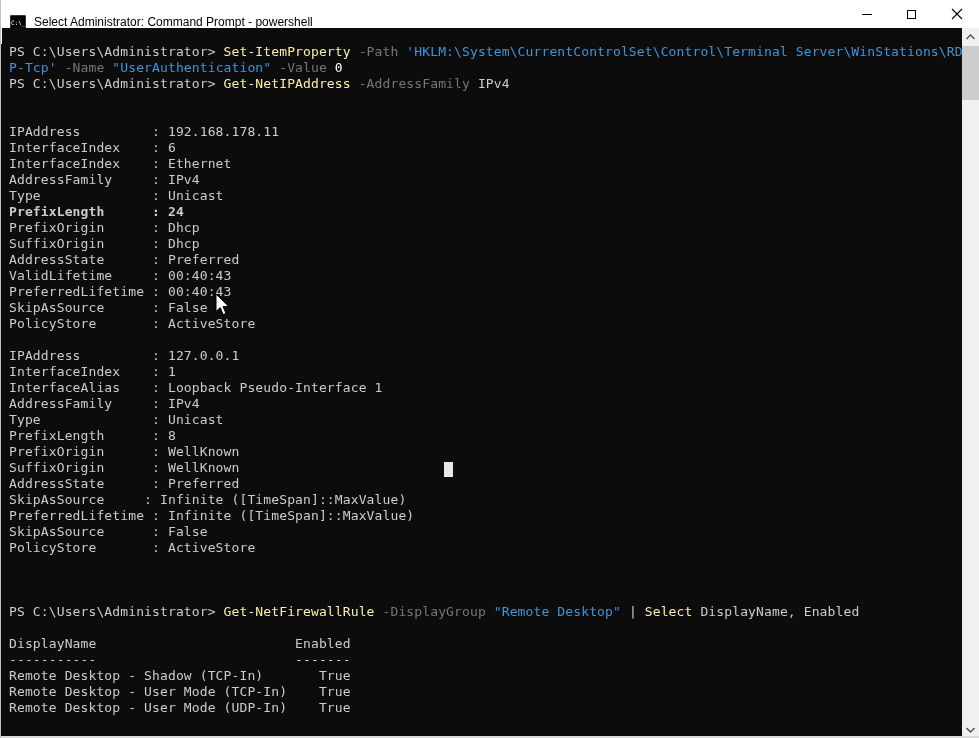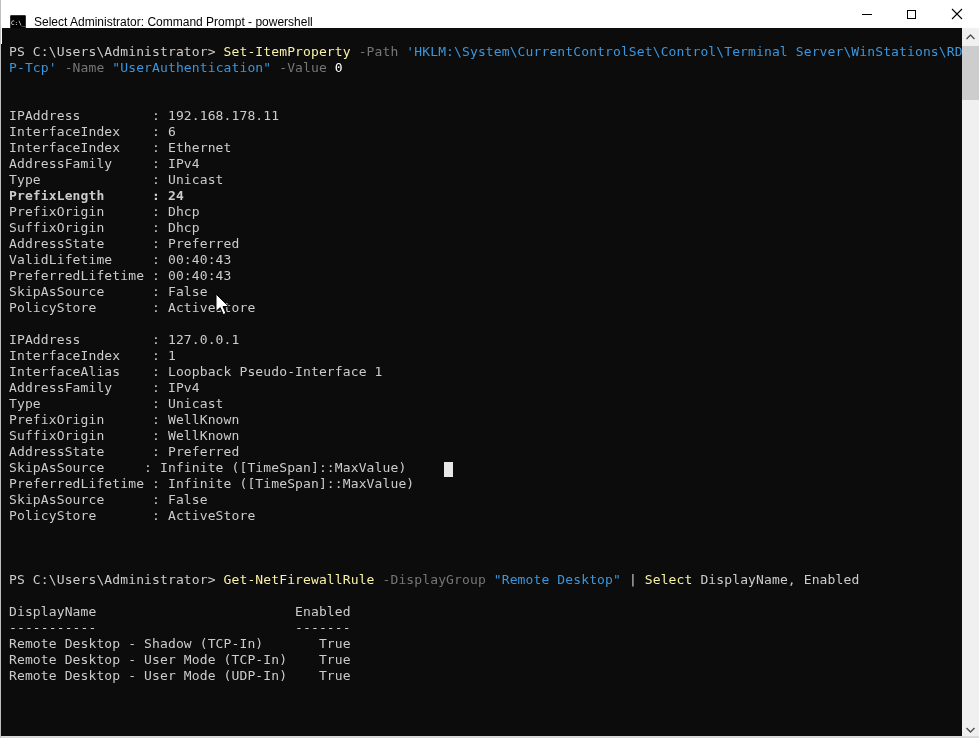--- a/index.html
+++ b/index.html
@@ -70,20 +70,21 @@
         <svg width="12" height="12" viewBox="0 0 12 12">
           <path d="M1 1 L11 11 M11 1 L1 11" stroke="#000" stroke-width="1.1" fill="none"></path>
         </svg>
       </div>
     </div>
   </div>
 
   <div id="console">
       <div class="line"><span style="color: rgb(204, 204, 204);">PS C:\Users\Administrator&gt; </span><span style="color: rgb(249, 241, 165);">Set-ItemProperty</span><span style="color: rgb(204, 204, 204);"> </span><span style="color: rgb(118, 118, 118);">-Path</span><span style="color: rgb(204, 204, 204);"> </span><span style="color: rgb(58, 150, 221);">'HKLM:\System\CurrentControlSet\Control\Terminal Server\WinStations\RD</span></div>
       <div class="line"><span style="color: rgb(58, 150, 221);">P-Tcp'</span><span style="color: rgb(204, 204, 204);"> </span><span style="color: rgb(118, 118, 118);">-Name</span><span style="color: rgb(204, 204, 204);"> </span><span style="color: rgb(58, 150, 221);">"UserAuthentication"</span><span style="color: rgb(204, 204, 204);"> </span><span style="color: rgb(118, 118, 118);">-Value</span><span style="color: rgb(204, 204, 204);"> </span><span style="color: rgb(255, 255, 255);">0</span></div>
+      <div class="line"><span style="color: rgb(204, 204, 204);">PS C:\Users\Administrator&gt; </span><span style="color: rgb(249, 241, 165);">Get-NetIPAddress</span><span style="color: rgb(204, 204, 204);"> </span><span style="color: rgb(118, 118, 118);">-AddressFamily</span><span style="color: rgb(204, 204, 204);"> IPv4</span></div>
       <div class="line"></div>
       <div class="line"></div>
       <div class="line"><span style="color: rgb(204, 204, 204);">IPAddress         : 192.168.178.11</span></div>
       <div class="line"><span style="color: rgb(204, 204, 204);">InterfaceIndex    : 6</span></div>
       <div class="line"><span style="color: rgb(204, 204, 204);">InterfaceIndex    : Ethernet</span></div>
       <div class="line"><span style="color: rgb(204, 204, 204);">AddressFamily     : IPv4</span></div>
       <div class="line"><span style="color: rgb(204, 204, 204);">Type              : Unicast</span></div>
       <div class="line"><span style="color: rgb(204, 204, 204); font-weight: bold;">PrefixLength      : 24</span></div>
       <div class="line"><span style="color: rgb(204, 204, 204);">PrefixOrigin      : Dhcp</span></div>
       <div class="line"><span style="color: rgb(204, 204, 204);">SuffixOrigin      : Dhcp</span></div>
@@ -91,20 +92,21 @@
       <div class="line"><span style="color: rgb(204, 204, 204);">ValidLifetime     : 00:40:43</span></div>
       <div class="line"><span style="color: rgb(204, 204, 204);">PreferredLifetime : 00:40:43</span></div>
       <div class="line"><span style="color: rgb(204, 204, 204);">SkipAsSource      : False</span></div>
       <div class="line"><span style="color: rgb(204, 204, 204);">PolicyStore       : ActiveStore</span></div>
       <div class="line"></div>
       <div class="line"><span style="color: rgb(204, 204, 204);">IPAddress         : 127.0.0.1</span></div>
       <div class="line"><span style="color: rgb(204, 204, 204);">InterfaceIndex    : 1</span></div>
       <div class="line"><span style="color: rgb(204, 204, 204);">InterfaceAlias    : Loopback Pseudo-Interface 1</span></div>
       <div class="line"><span style="color: rgb(204, 204, 204);">AddressFamily     : IPv4</span></div>
       <div class="line"><span style="color: rgb(204, 204, 204);">Type              : Unicast</span></div>
+      <div class="line"><span style="color: rgb(204, 204, 204);">PrefixLength      : 8</span></div>
       <div class="line"><span style="color: rgb(204, 204, 204);">PrefixOrigin      : WellKnown</span></div>
       <div class="line"><span style="color: rgb(204, 204, 204);">SuffixOrigin      : WellKnown</span></div>
       <div class="line"><span style="color: rgb(204, 204, 204);">AddressState      : Preferred</span></div>
       <div class="line"><span style="color: rgb(204, 204, 204);">SkipAsSource     : Infinite ([TimeSpan]::MaxValue)</span></div>
       <div class="line"><span style="color: rgb(204, 204, 204);">PreferredLifetime : Infinite ([TimeSpan]::MaxValue)</span></div>
       <div class="line"><span style="color: rgb(204, 204, 204);">SkipAsSource      : False</span></div>
       <div class="line"><span style="color: rgb(204, 204, 204);">PolicyStore       : ActiveStore</span></div>
       <div class="line"></div>
       <div class="line"></div>
       <div class="line"></div>

